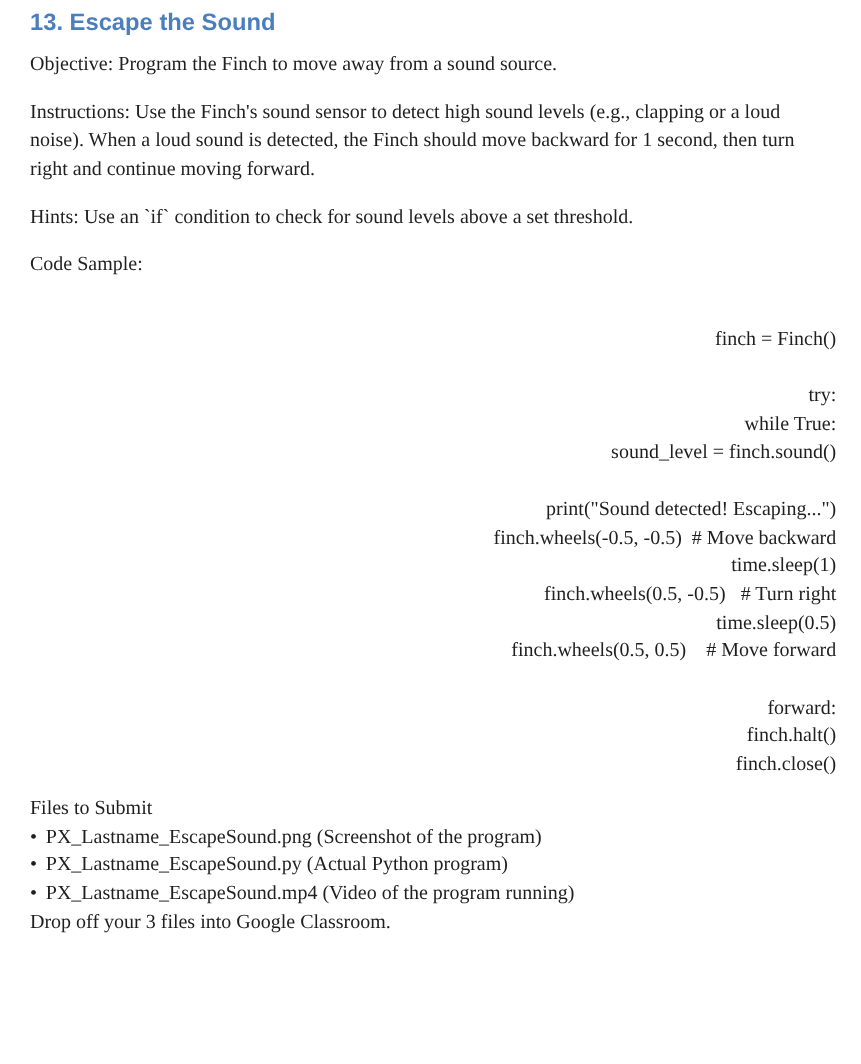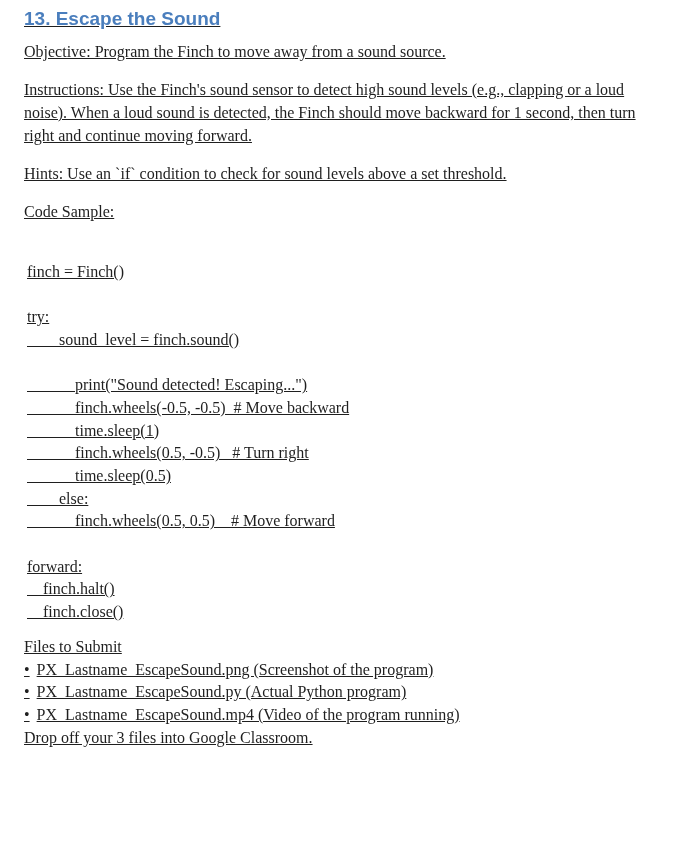--- a/index.html
+++ b/index.html
@@ -10,37 +10,37 @@
     background: #ffffff;
     overflow: hidden;
     font-family: "Liberation Serif", "DejaVu Serif", serif;
     font-size: 16px;
     color: #1f1f1f;
   }
   .page {
     width: 689px;
     height: 851px;
     padding: 8px 20px 0 24px;
-    text-decoration: underline;
   }
   .doc-title {
     font-family: "Liberation Sans", "DejaVu Sans", sans-serif;
     font-weight: bold;
     font-size: 19px;
     line-height: 21px;
     color: #4a7ebd;
     margin: 0 0 11px 0;
   }
   .para {
     line-height: 23px;
     margin: 0 0 15px 0;
     max-width: 650px;
   }
   .code-block {
-    margin: 0 0 12px 3px;
+    margin: 0 0 12px 16px;
+    text-align: right;
   }
   .code-line {
     white-space: pre;
     line-height: 22.7px;
     min-height: 22.7px;
   }
   .files-block .line {
     line-height: 22.7px;
     min-height: 22.7px;
   }
@@ -62,28 +62,28 @@
   <p class="para">Hints: Use an `if` condition to check for sound levels above a set threshold.</p>
 
   <p class="para">Code Sample:</p>
 
   <div class="code-block">
 
   <div class="code-line"></div>
       <div class="code-line">finch = Finch()</div>
       <div class="code-line"></div>
       <div class="code-line">try:</div>
+      <div class="code-line">    while True:</div>
       <div class="code-line">        sound_level = finch.sound()</div>
       <div class="code-line"></div>
       <div class="code-line">            print("Sound detected! Escaping...")</div>
       <div class="code-line">            finch.wheels(-0.5, -0.5)  # Move backward</div>
       <div class="code-line">            time.sleep(1)</div>
       <div class="code-line">            finch.wheels(0.5, -0.5)   # Turn right</div>
       <div class="code-line">            time.sleep(0.5)</div>
-      <div class="code-line">        else:</div>
       <div class="code-line">            finch.wheels(0.5, 0.5)    # Move forward</div>
       <div class="code-line"></div>
       <div class="code-line">forward:</div>
       <div class="code-line">    finch.halt()</div>
       <div class="code-line">    finch.close()</div>
     </div>
 
   <div class="files-block">
     <div class="line">Files to Submit</div>
 

